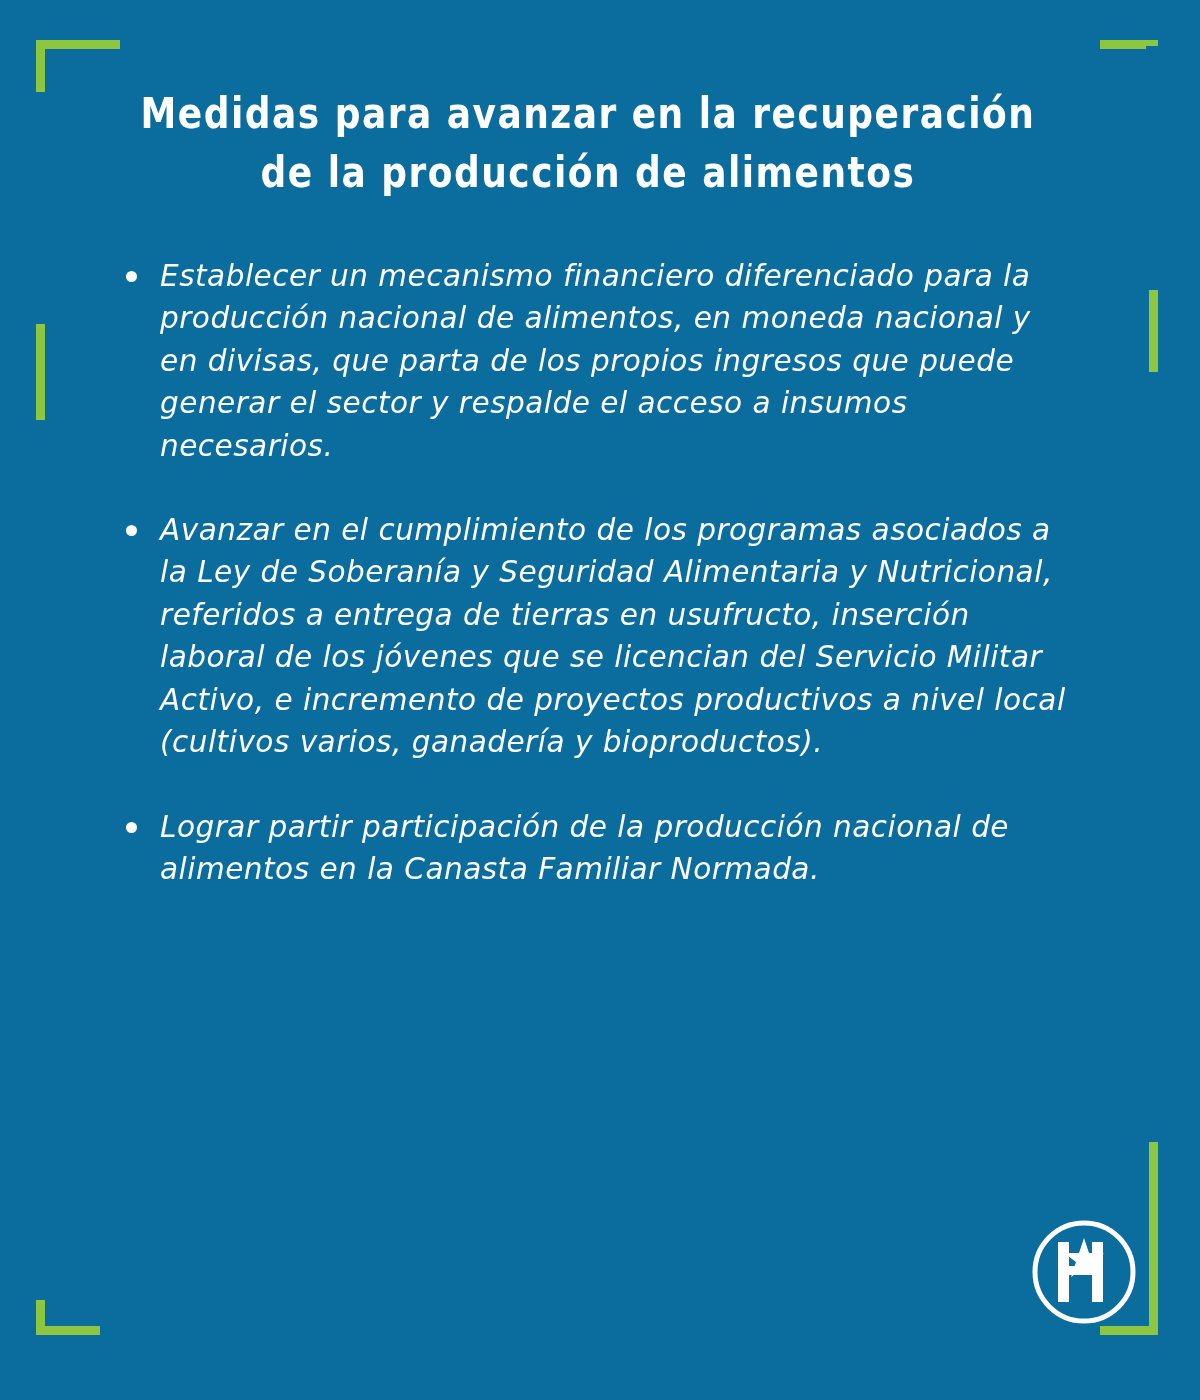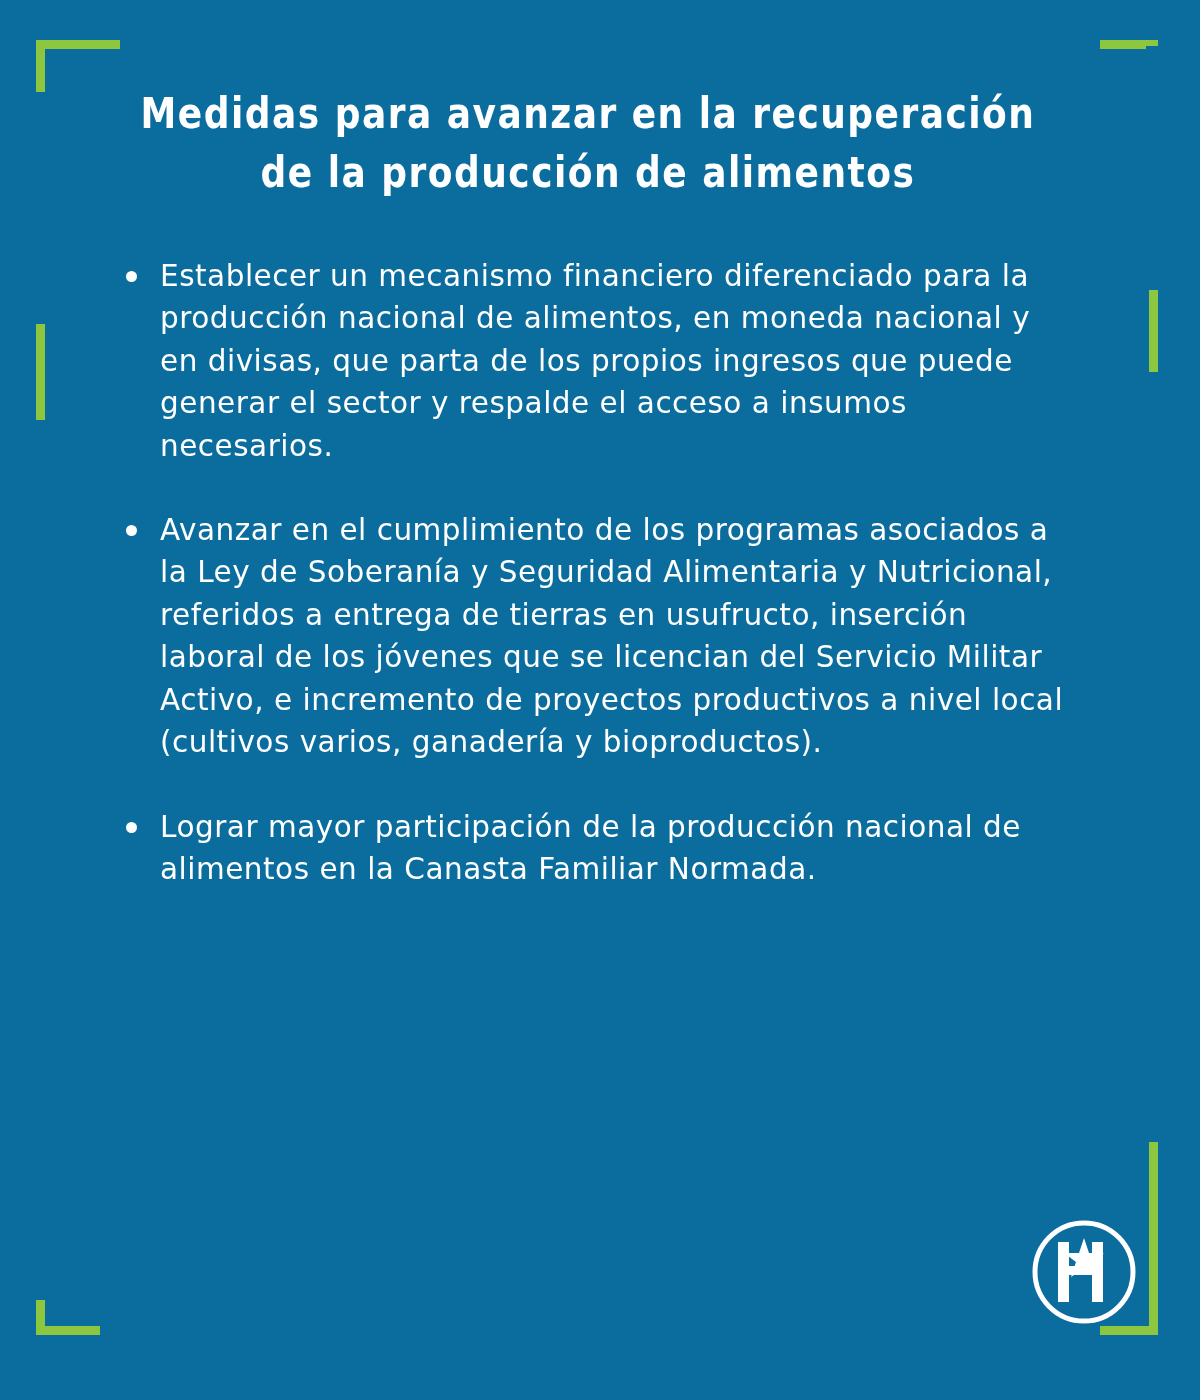--- a/index.html
+++ b/index.html
@@ -101,20 +101,21 @@
     text-align: center;
     letter-spacing: 1.6px;
     font-stretch: condensed;
     transform: scaleX(0.93);
     transform-origin: center top;
   }
   ul.measures {
     list-style: none;
     margin: 52px 0 0 0;
     padding: 0 10px 0 16px;
+    font-style: italic;
   }
   ul.measures li {
     position: relative;
     color: #ffffff;
     font-family: "DejaVu Sans", sans-serif;
     font-size: 29.5px;
     line-height: 1.44;
     letter-spacing: 0.5px;
     padding-left: 48px;
     margin-bottom: 42px;
@@ -162,21 +163,21 @@
       <li>
         <span class="bullet"></span>
         <span>Establecer un mecanismo financiero diferenciado para la producción nacional de alimentos, en moneda nacional y en divisas, que parta de los propios ingresos que puede generar el sector y respalde el acceso a insumos necesarios.</span>
       </li>
       <li>
         <span class="bullet"></span>
         <span>Avanzar en el cumplimiento de los programas asociados a la Ley de Soberanía y Seguridad Alimentaria y Nutricional, referidos a entrega de tierras en usufructo, inserción laboral de los jóvenes que se licencian del Servicio Militar Activo, e incremento de proyectos productivos a nivel local (cultivos varios, ganadería y bioproductos).</span>
       </li>
       <li>
         <span class="bullet"></span>
-        <span>Lograr mayor participación de la producción nacional de alimentos en la Canasta Familiar Normada.</span>
+        <span>Lograr partir participación de la producción nacional de alimentos en la Canasta Familiar Normada.</span>
       </li>
     </ul>
 
   </div>
 
   <div class="logo">
     <svg width="104" height="104" viewBox="0 0 104 104" xmlns="http://www.w3.org/2000/svg">
       <circle cx="52" cy="52" r="49" fill="none" stroke="#ffffff" stroke-width="5"></circle>
       <rect x="26" y="22" width="11" height="60" fill="#ffffff"></rect>
       <rect x="60" y="22" width="11" height="60" fill="#ffffff"></rect>

